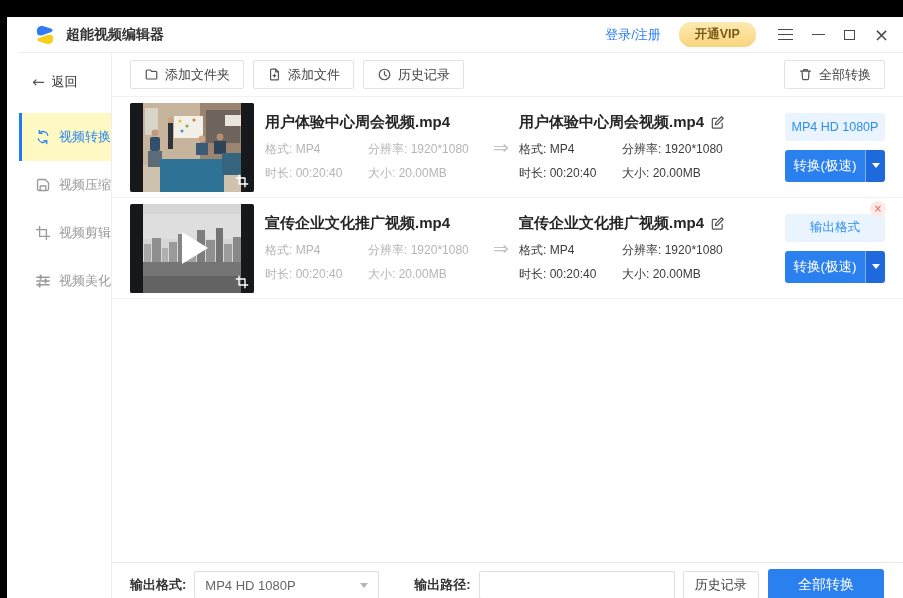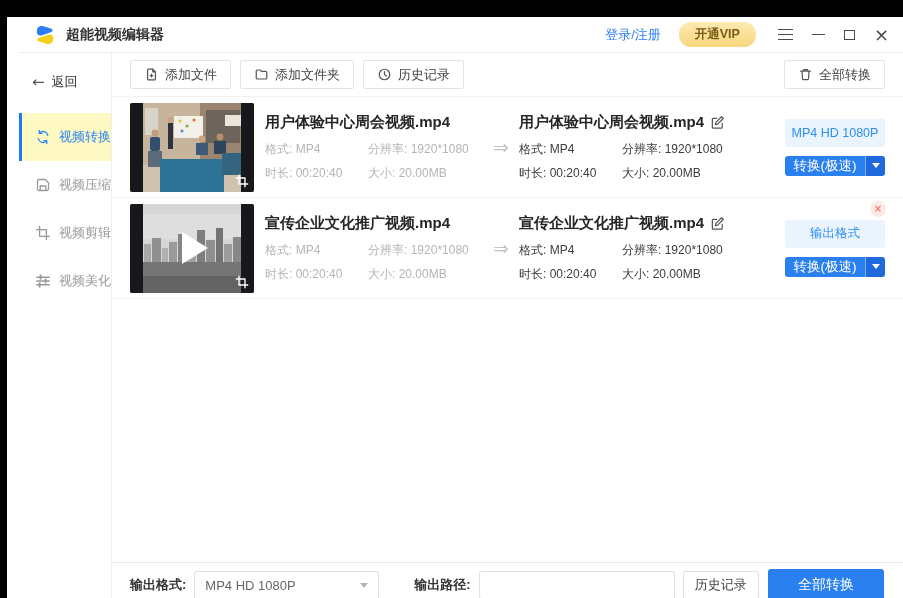--- a/index.html
+++ b/index.html
@@ -48,21 +48,21 @@
   .info { width:218px; margin-left:11px; }
   .file-title { font-size:15px; font-weight:bold; color:#262626; margin-bottom:9px; display:flex; align-items:center; gap:6px; }
   .meta { display:grid; grid-template-columns:103px auto; row-gap:7px; font-size:12px; white-space:nowrap; }
   .meta.src { color:#b5b5b5; }
   .meta.dst { color:#3c3c3c; }
   .transfer-arrow { width:36px; text-align:center; color:#c2c2c2; font-size:19px; font-family:"DejaVu Sans",sans-serif; }
   .info.target { width:232px; margin-left:0; }
   .edit-ic { cursor:pointer; display:inline-flex; }
   .row-actions { margin-left:auto; width:100px; flex:0 0 100px; display:flex; flex-direction:column; gap:9px; }
   .chip-btn { height:28px; display:flex; align-items:center; justify-content:center; background:#e9f4fe; color:#2f8df2; font-size:12.5px; border-radius:3px; cursor:pointer; }
-  .convert-btn { height:20px; display:flex; border-radius:3px; overflow:hidden; cursor:pointer; }
+  .convert-btn { height:32px; display:flex; border-radius:3px; overflow:hidden; cursor:pointer; }
   .convert-main { flex:1; background:#2b80f0; color:#fff; font-size:13.5px; display:flex; align-items:center; justify-content:center; }
   .convert-caret { width:20px; background:#1e6add; border-left:1px solid rgba(255,255,255,.45); display:flex; align-items:center; justify-content:center; }
   .caret-w { width:0; height:0; border-left:4px solid transparent; border-right:4px solid transparent; border-top:5px solid #fff; }
   .row-close { position:absolute; top:3px; right:17px; width:16px; height:16px; border-radius:50%; background:#fdeae7; color:#f05b4e; font-size:10px; line-height:16px; text-align:center; cursor:pointer; font-family:"DejaVu Sans",sans-serif; }
 
   .spacer { flex:1; background:#fff; }
 
   
   .bottombar { flex:0 0 45px; border-top:1px solid #e9e9e9; display:flex; align-items:center; padding:0 10px 0 18px; }
   .bb-label { font-size:13px; font-weight:bold; color:#333; }
@@ -148,31 +148,31 @@
         </svg>
         <span>视频美化</span>
       </div>
     </div>
 
     <div class="main">
 
       <div class="toolbar">
         <button class="tool-btn">
           <svg class="ic" width="15" height="15" viewBox="0 0 16 16">
+            <path d="M2.4 4.2 a1 1 0 0 1 1 -1 h3.2 l1.5 1.5 h4.5 a1 1 0 0 1 1 1 v6.1 a1 1 0 0 1 -1 1 H3.4 a1 1 0 0 1 -1 -1 Z"></path>
+          </svg>
+          <span>添加文件夹</span>
+        </button>
+        <button class="tool-btn">
+          <svg class="ic" width="15" height="15" viewBox="0 0 16 16">
             <path d="M9.3 2.3 H4.8 a1 1 0 0 0 -1 1 v9.4 a1 1 0 0 0 1 1 h6.4 a1 1 0 0 0 1 -1 V5.3 Z"></path>
             <polyline points="9.3,2.3 9.3,5.3 12.2,5.3"></polyline>
             <path d="M8 7.6 v3 M6.5 9.1 h3"></path>
           </svg>
           <span>添加文件</span>
-        </button>
-        <button class="tool-btn">
-          <svg class="ic" width="15" height="15" viewBox="0 0 16 16">
-            <path d="M2.4 4.2 a1 1 0 0 1 1 -1 h3.2 l1.5 1.5 h4.5 a1 1 0 0 1 1 1 v6.1 a1 1 0 0 1 -1 1 H3.4 a1 1 0 0 1 -1 -1 Z"></path>
-          </svg>
-          <span>添加文件夹</span>
         </button>
         <button class="tool-btn">
           <svg class="ic" width="15" height="15" viewBox="0 0 16 16">
             <circle cx="8" cy="8" r="5.6"></circle>
               <path d="M8 4.8 v3.4 l2.3 1.3"></path>
           </svg>
           <span>历史记录</span>
         </button>
         <button class="tool-btn right">
           <svg class="ic" width="15" height="15" viewBox="0 0 16 16">

